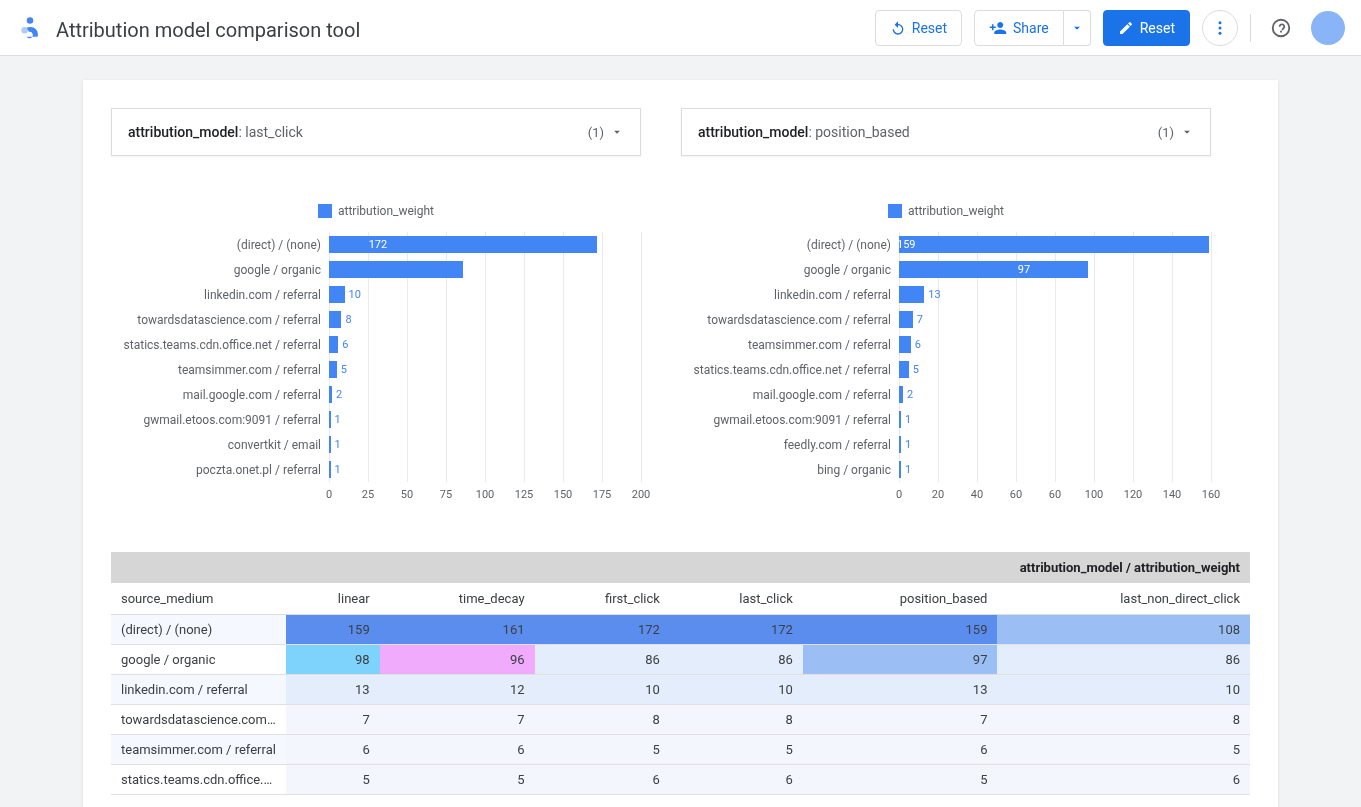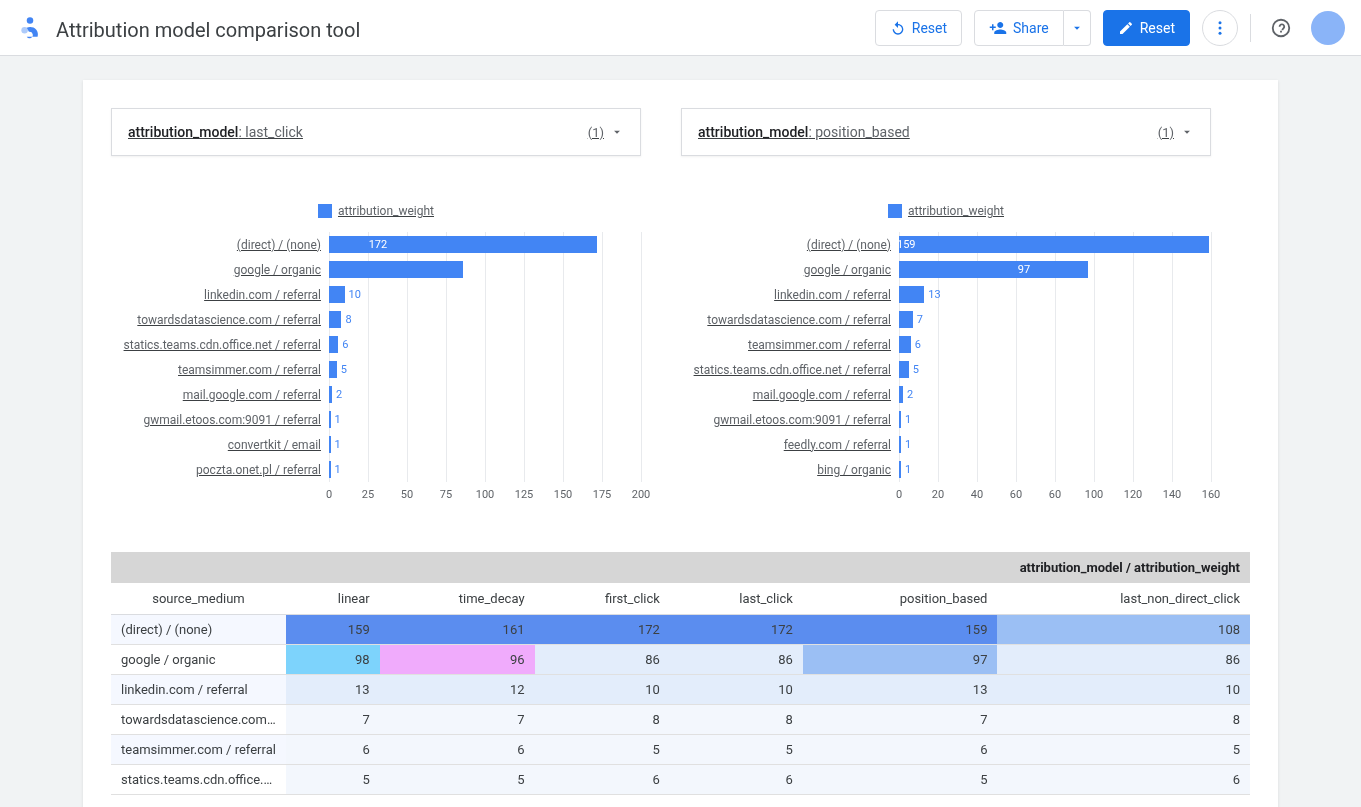--- a/index.html
+++ b/index.html
@@ -13,21 +13,21 @@
   .btn.primary{background:#1a73e8;color:#fff;border-color:#1a73e8;}
   .btn-group{display:flex;}
   .btn-group .btn:first-child{border-top-right-radius:0;border-bottom-right-radius:0;}
   .btn-group .btn.dd{border-left:0;border-top-left-radius:0;border-bottom-left-radius:0;padding:0 6px;}
   .icon-btn{width:36px;height:36px;border-radius:50%;display:flex;align-items:center;justify-content:center;cursor:pointer;color:#5f6368;}
   .icon-btn.outline{border:1px solid #dadce0;}
   .avatar{width:34px;height:34px;border-radius:50%;background:#8ab4f8;}
   .divider{width:1px;height:28px;background:#dadce0;}
   .canvas{max-width:1195px;margin:24px auto;background:#fff;padding:28px;box-shadow:0 1px 3px rgba(0,0,0,.1);}
   .panels{display:flex;gap:40px;}
-  .panel{width:530px;text-decoration:underline;}
+  .panel{width:530px;}
   .filter{border:1px solid #dadce0;height:48px;display:flex;align-items:center;justify-content:space-between;padding:0 16px;font-size:14px;cursor:pointer;box-shadow:0 1px 2px rgba(0,0,0,.06);}
   .filter .label b{font-weight:500;color:#202124;}
   .filter .label span{color:#5f6368;}
   .filter .right{display:flex;align-items:center;gap:6px;color:#5f6368;font-size:13px;}
   .chart{margin-top:48px;}
   .legend{display:flex;align-items:center;justify-content:center;gap:6px;font-size:12px;color:#5f6368;margin-bottom:14px;}
   .legend .swatch{width:14px;height:14px;background:#4285f4;}
   .bars{position:relative;}
   .row{height:25px;display:flex;align-items:center;}
   .row .cat{width:218px;text-align:right;padding-right:8px;font-size:12px;color:#5f6368;white-space:nowrap;overflow:hidden;text-overflow:ellipsis;}
@@ -39,21 +39,21 @@
   .axis{display:flex;margin-top:6px;}
   .axis .spacer{width:218px;}
   .axis .ticks{flex:1;position:relative;height:16px;}
   .axis .tick{position:absolute;font-size:11px;color:#5f6368;transform:translateX(-50%);}
   .grid{position:absolute;left:218px;right:0;top:0;bottom:0;pointer-events:none;}
   .grid .gl{position:absolute;top:0;bottom:0;width:1px;background:#e8eaed;}
   .table-wrap{margin-top:48px;}
   .th-bar{background:#d6d6d6;text-align:right;padding:8px 10px;font-size:13px;font-weight:700;color:#202124;}
   table{width:100%;border-collapse:collapse;font-size:13px;}
   th{text-align:right;padding:8px 10px;font-weight:400;border-bottom:1px solid #dadce0;color:#3c4043;}
-  th:first-child{text-align:center;width:175px;margin-top:16px;}
+  th:first-child{text-align:left;width:175px;margin-top:16px;}
   td{text-align:right;padding:7px 10px;border-bottom:1px solid #e0e0e0;}
   td:first-child{text-align:left;white-space:nowrap;overflow:hidden;text-overflow:ellipsis;max-width:175px;}
   tbody tr:nth-child(odd) td:first-child{background:#f5f8ff;}
   tbody tr:nth-child(even) td:first-child{background:#fff;}
   svg{display:block;}
 </style>
 </head>
 <body>
 
 <div class="header">

